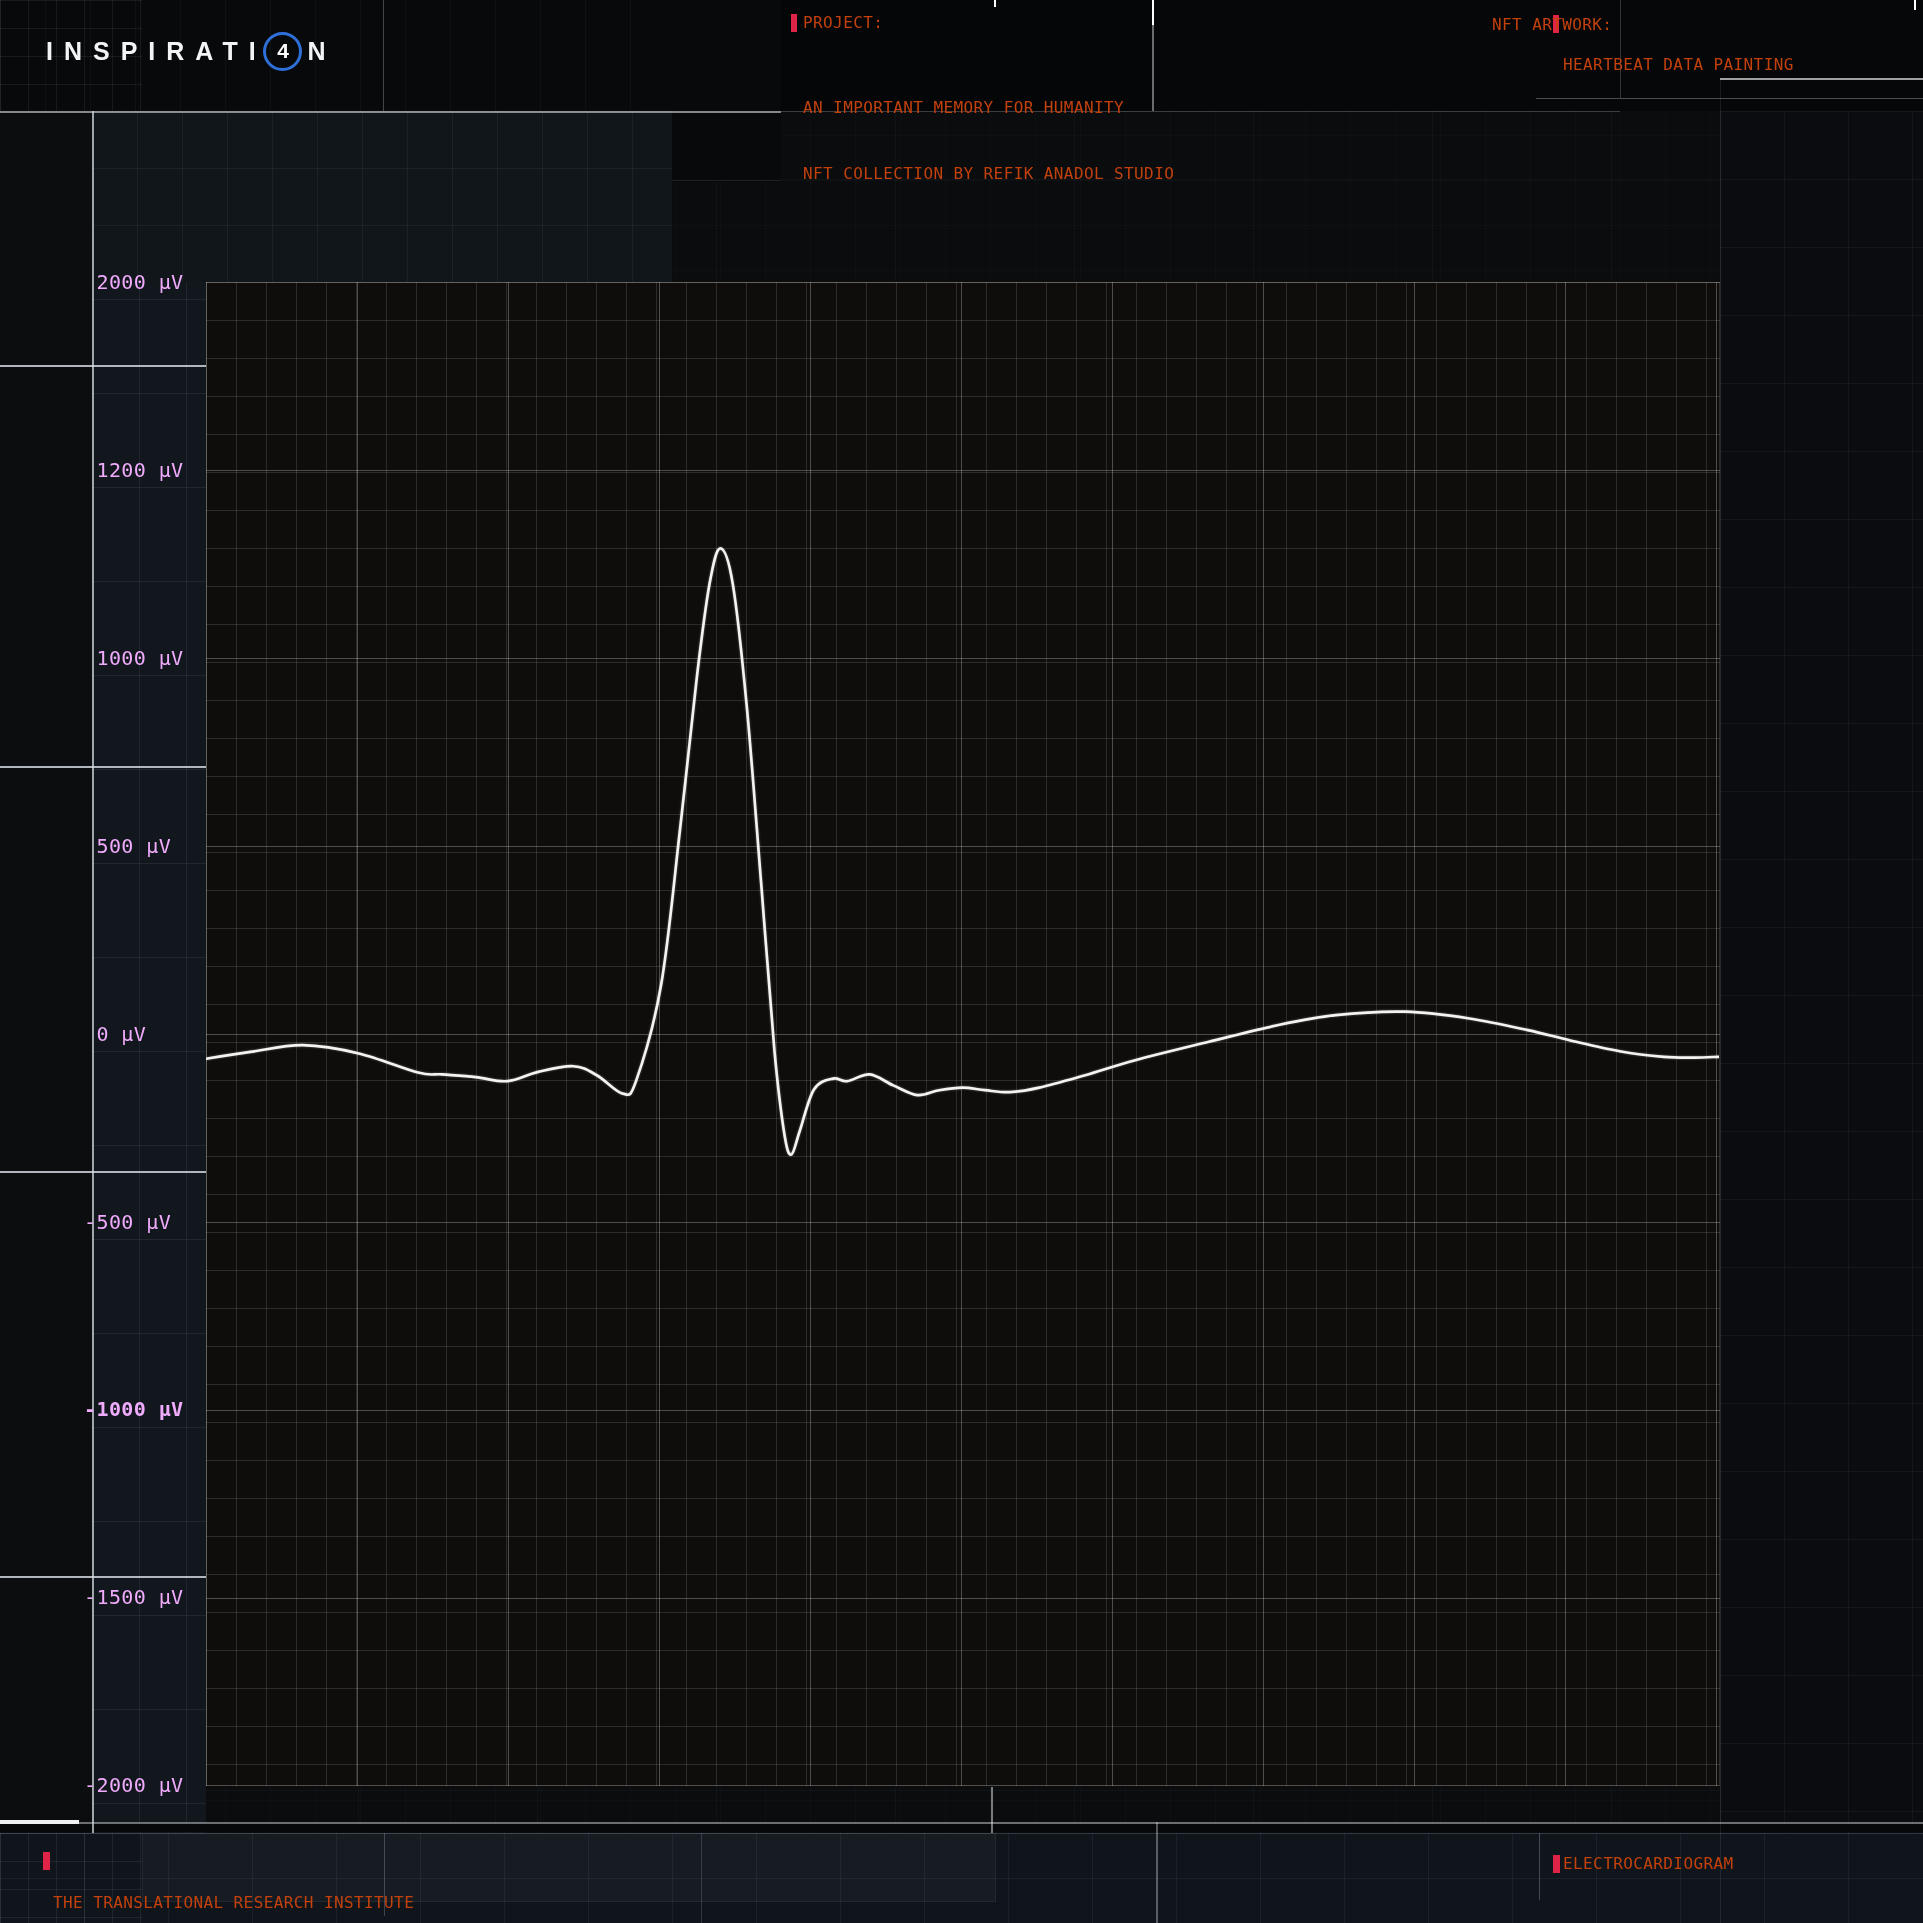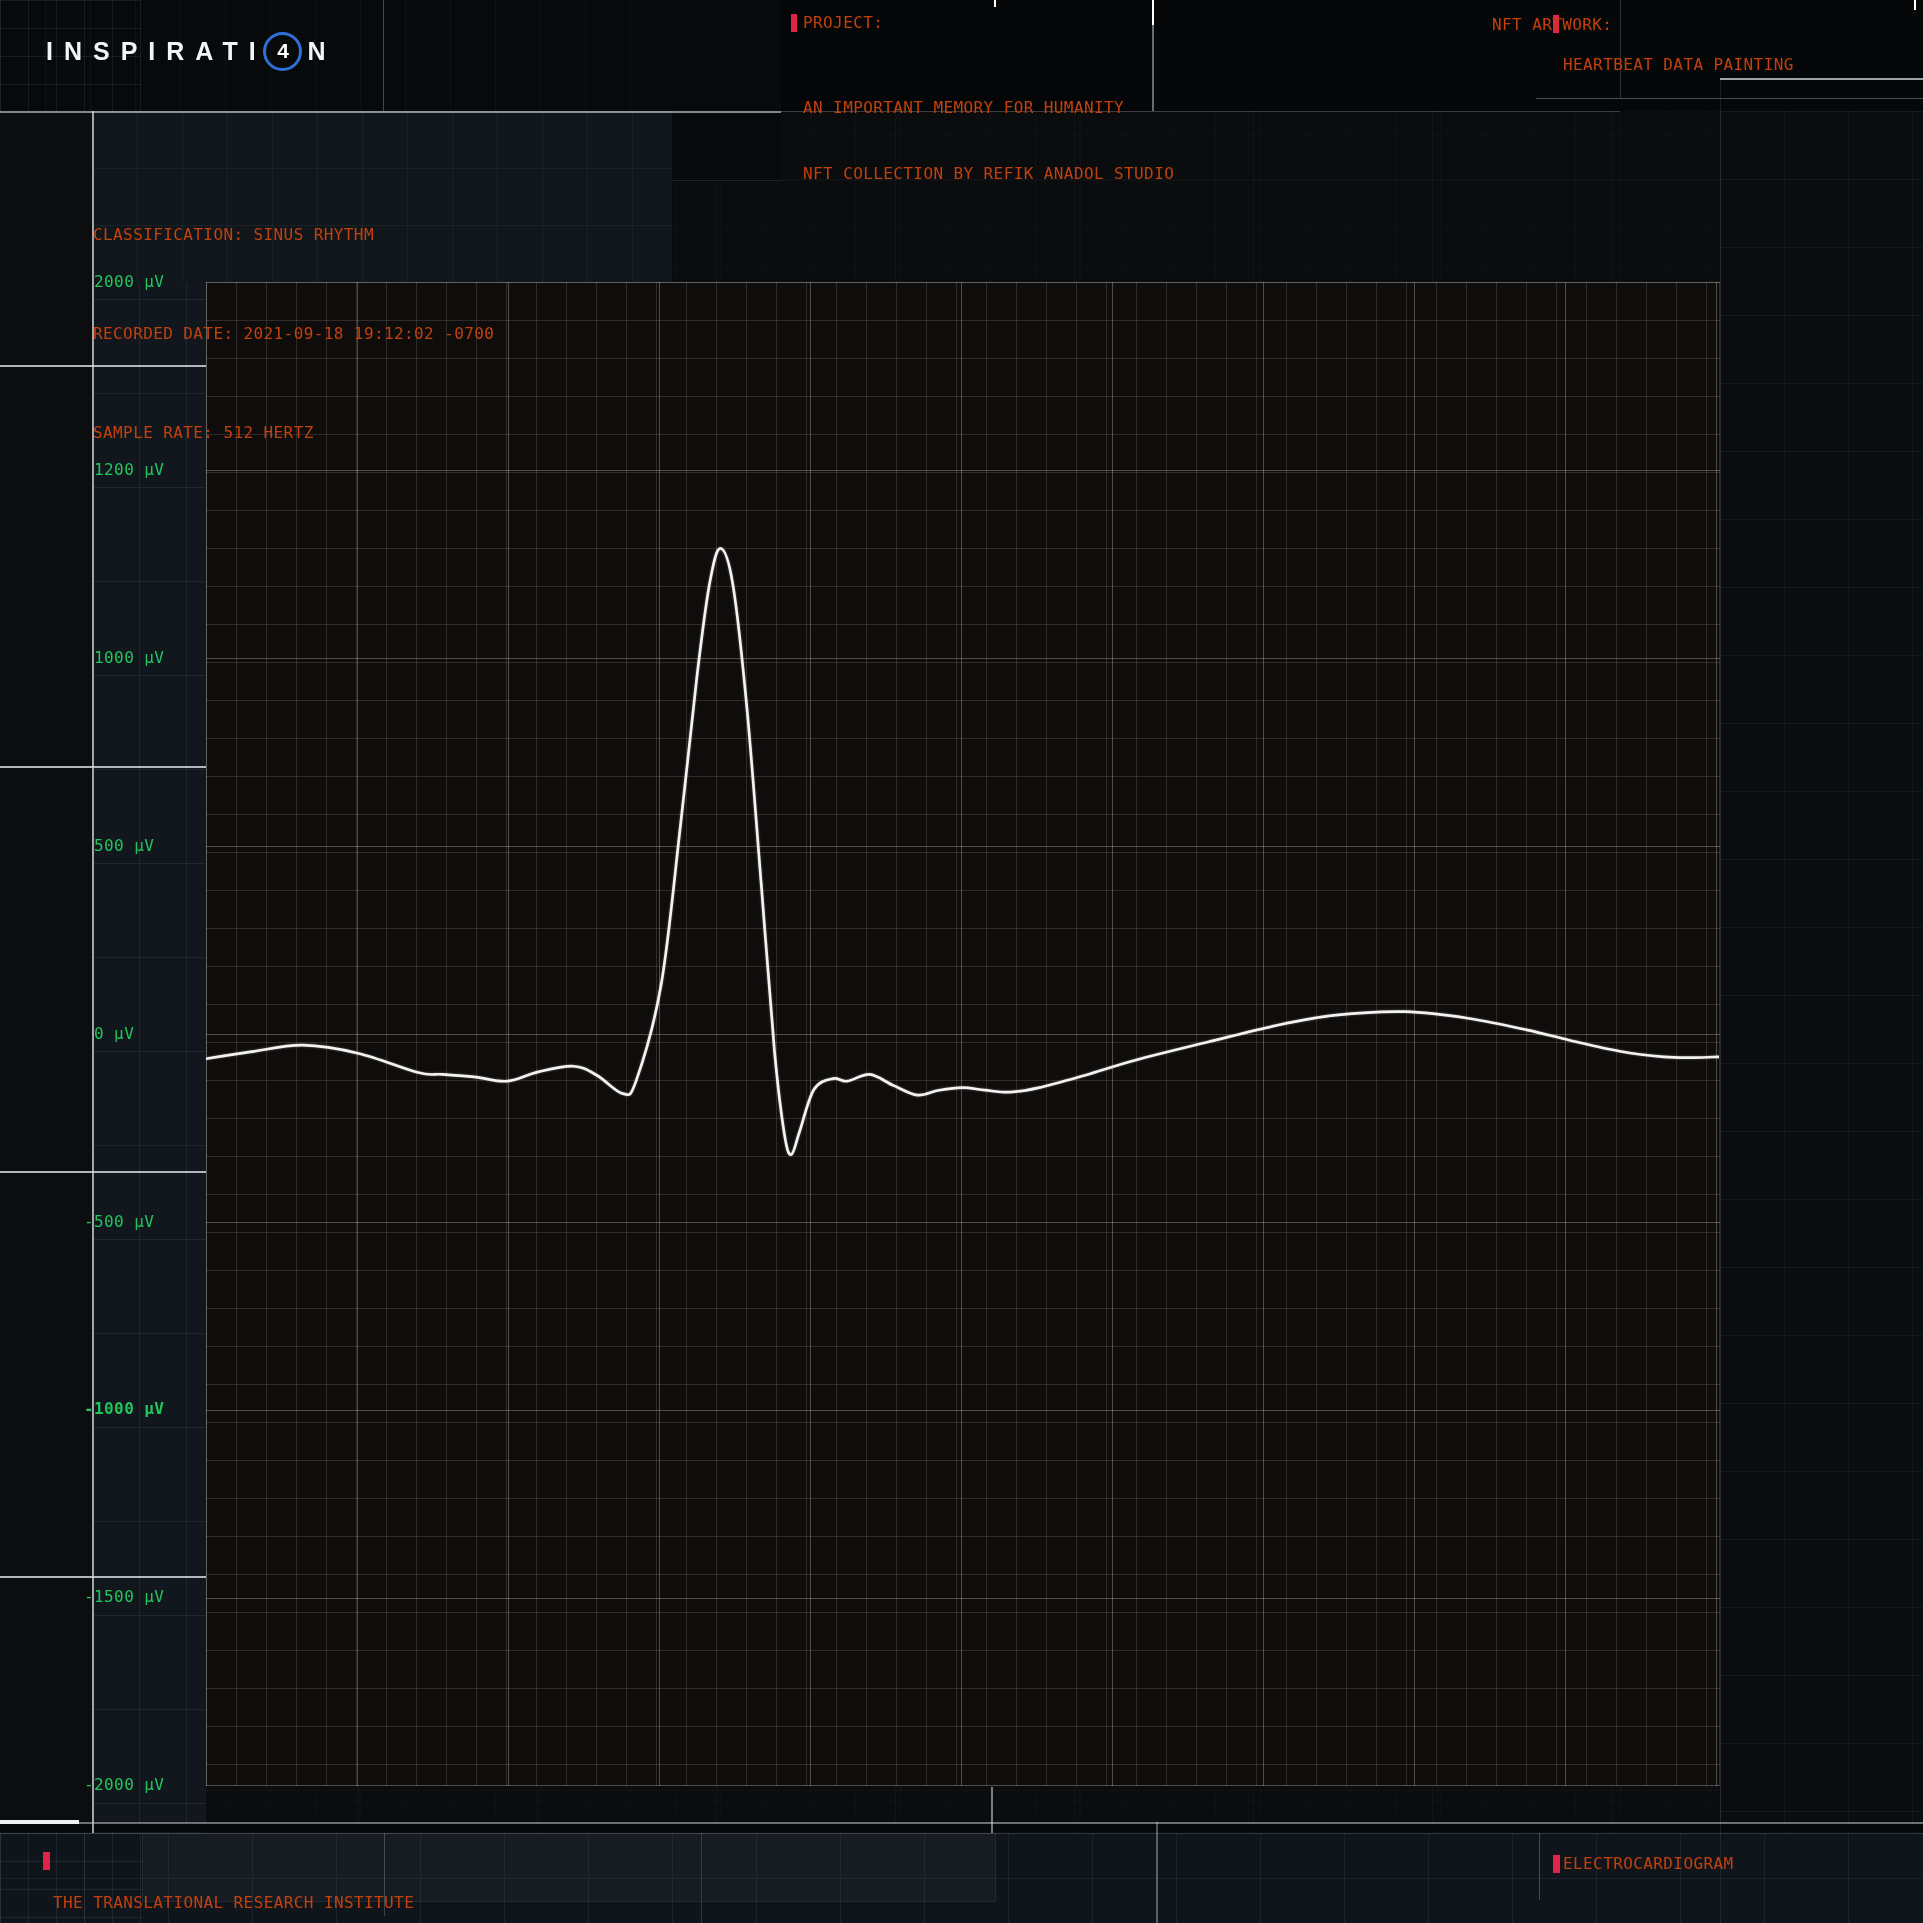--- a/index.html
+++ b/index.html
@@ -94,22 +94,22 @@
   .mono{font-size:16px;line-height:20px;letter-spacing:0.4px;color:#c2410c;white-space:pre;}
   .redbar{background:#e02447;width:6.7px;height:18.4px;}
   .logo{left:46px;top:31px;height:40px;display:flex;align-items:center;
     font-family:"Liberation Sans",sans-serif;font-weight:bold;font-size:25px;
     color:#f2f4f5;letter-spacing:11px;text-align:right;}
   .logo-circle{
     display:inline-flex;align-items:center;justify-content:center;
     width:33px;height:33px;border:3.3px solid #2f6fd8;border-radius:50%;
     margin:0 5px 0 -3.3px;letter-spacing:0;font-size:21px;color:#fff;flex:0 0 auto;
   }
-  .axis-label{position:absolute;left:84px;font-size:16px;line-height:22px;
-    color:#22c55e;white-space:pre;letter-spacing:0.4px;}
+  .axis-label{position:absolute;left:84px;font-size:20px;line-height:22px;
+    color:#f0abfc;white-space:pre;letter-spacing:0.4px;}
   .line{position:absolute;}
 </style>
 </head>
 <body>
 
 <div class="canvas">
 
   <div class="abs bg-base"></div>
   <div class="abs header-band"></div>
   <div class="abs notch"></div>
@@ -182,25 +182,20 @@
   <div class="abs mono" style="left:803px;top:13.4px;">PROJECT:</div>
   <div class="abs mono" style="left:803px;top:53px;line-height:22px;">
     <div>AN IMPORTANT MEMORY FOR HUMANITY</div>
     <div>NFT COLLECTION BY REFIK ANADOL STUDIO</div>
   </div>
 
   <div class="abs redbar" style="left:1553px;top:15px;width:5.8px;"></div>
   <div class="abs mono" style="left:1492px;top:15px;">NFT ARTWORK:</div>
   <div class="abs mono" style="left:1563px;top:55px;">HEARTBEAT DATA PAINTING</div>
 
-  <div class="abs mono" style="left:93px;top:152px;line-height:33px;">
-    <div>CLASSIFICATION: SINUS RHYTHM</div>
-    <div>RECORDED DATE: 2021-09-18 19:12:02 -0700</div>
-    <div>SAMPLE RATE: 512 HERTZ</div>
-  </div>
 
   <div class="abs redbar" style="left:43px;top:1852px;"></div>
   <div class="abs mono" style="left:53px;top:1850px;line-height:21px;">
     <div>THE TRANSLATIONAL RESEARCH INSTITUTE</div>
     
   </div>
 
   <div class="abs redbar" style="left:1553px;top:1855px;"></div>
   <div class="abs mono" style="left:1563px;top:1854px;">ELECTROCARDIOGRAM</div>
 

